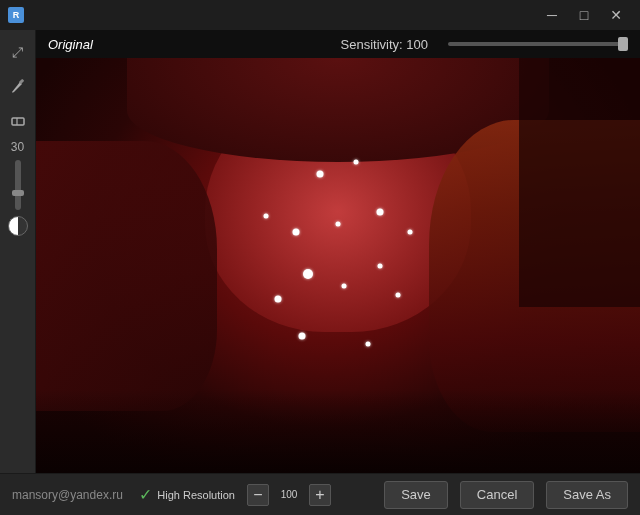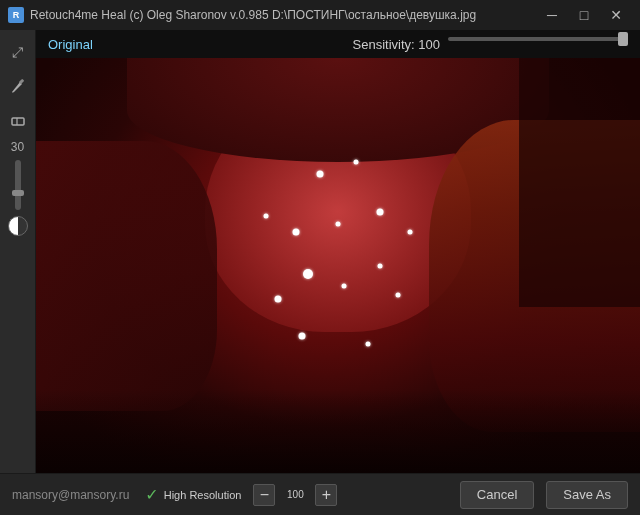--- a/index.html
+++ b/index.html
@@ -142,26 +142,27 @@
       height: 28px;
       display: flex;
       align-items: center;
       justify-content: space-between;
       padding: 0 12px;
       background: rgba(0,0,0,0.4);
       z-index: 10;
     }
     #view-label {
       font-size: 13px;
-      color: #7dd3fc;
+      color: #ffffff;
+      font-style: italic;
     }
     #sensitivity-area {
       display: flex;
-      align-items: flex-start;
-      gap: 8px;
+      align-items: center;
+      gap: 20px;
     }
     #sensitivity-label {
       font-size: 13px;
       color: #ccc;
     }
     #sensitivity-slider {
       width: 180px;
       height: 4px;
       background: #555;
       border-radius: 2px;
@@ -293,21 +294,20 @@
     }
   </style>
 </head>
 <body>
 
 <div id="title-bar">
   <div id="title-bar-left">
     <div id="app-icon">
       <span>R</span>
     </div>
-    <span id="title-text">Retouch4me Heal (c) Oleg Sharonov v.0.985  D:\ПОСТИНГ\остальное\девушка.jpg</span>
   </div>
   <div id="title-controls">
     <button class="title-btn">─</button>
     <button class="title-btn">□</button>
     <button class="title-btn close">✕</button>
   </div>
 </div>
 
 <div id="main">
 
@@ -380,30 +380,31 @@
 
           <div class="detect-dot" style="left:44%; top:67%;"></div>
           <div class="detect-dot detect-dot-small" style="left:55%; top:69%;"></div>
         </div>
       </div>
     </div>
   </div>
 </div>
 
 <div id="bottom-bar">
-  <span id="email-text">mansory@mansory.ru</span>
+  <span id="email-text">mansory@yandex.ru</span>
 
   <div id="high-res-check">
     <span class="checkmark">✓</span>
     <span id="high-res-label">High Resolution</span>
   </div>
 
   <div id="quality-controls">
     <button class="qty-btn">−</button>
     <span id="quality-value">100</span>
     <button class="qty-btn">+</button>
   </div>
 
   <div id="spacer"></div>
 
+  <button class="action-btn">Save</button>
   <button class="action-btn">Cancel</button>
   <button class="action-btn">Save As</button>
 </div>
 
 </body></html>

